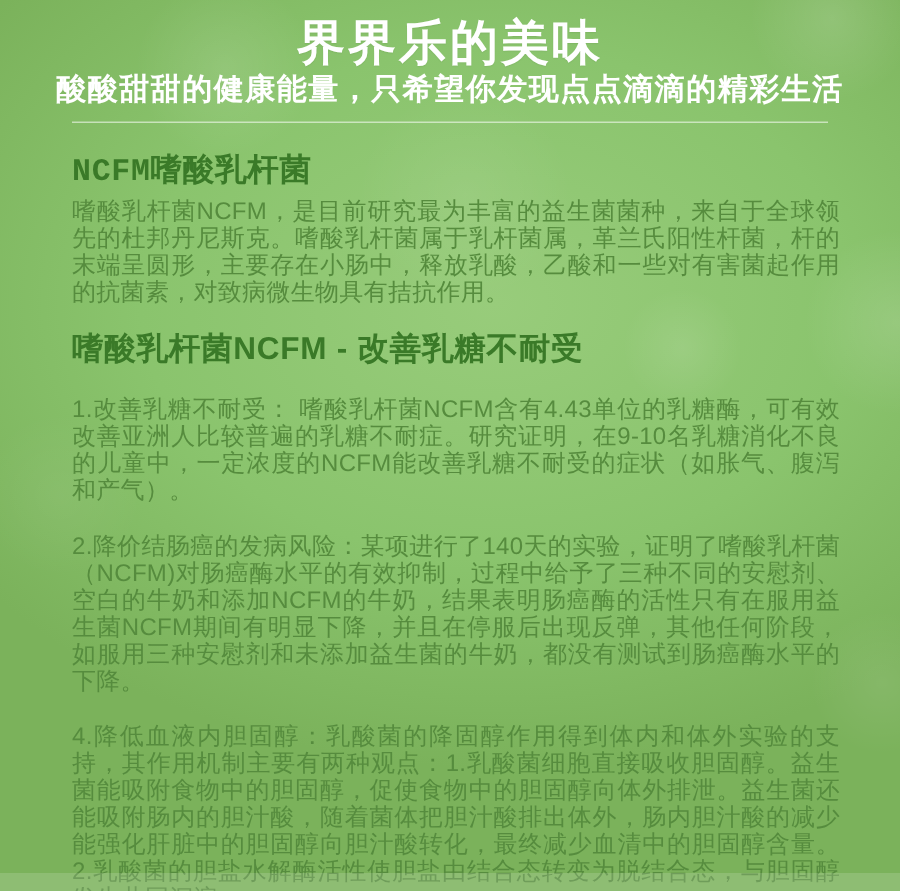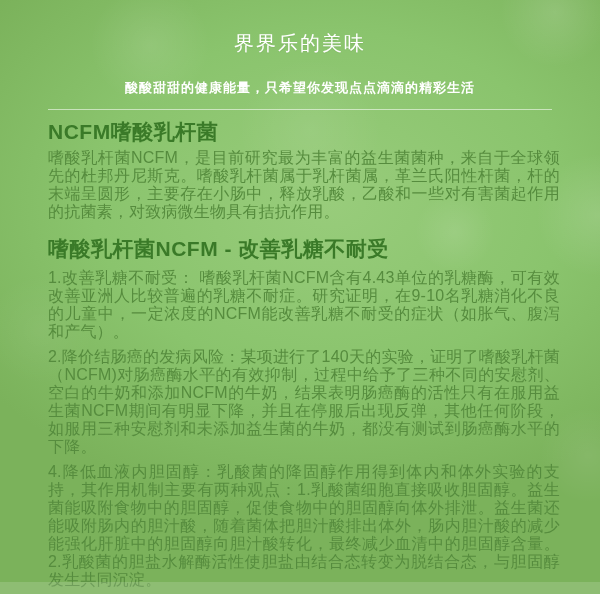--- a/index.html
+++ b/index.html
@@ -13,44 +13,44 @@
       radial-gradient(circle 55px at 555px 12px, rgba(255,255,255,.13), rgba(255,255,255,0) 55px),
       radial-gradient(circle 62px at 598px 215px, rgba(255,255,255,.13), rgba(255,255,255,0) 62px),
       radial-gradient(circle 40px at 455px 232px, rgba(255,255,255,.10), rgba(255,255,255,0) 40px),
       radial-gradient(circle 72px at 310px 130px, rgba(255,255,255,.07), rgba(255,255,255,0) 72px),
       radial-gradient(circle 48px at 588px 455px, rgba(255,255,255,.08), rgba(255,255,255,0) 48px),
       radial-gradient(circle 55px at 40px 330px, rgba(255,255,255,.05), rgba(255,255,255,0) 55px),
       radial-gradient(ellipse 430px 310px at 55% 34%, #98cc7b 0%, #8ac46d 55%, #7bb25b 100%);
   }
   .header{ text-align:center; padding-top:10px; }
   .title{
-    margin:15px; color:#ffffff; font-size:20px; font-weight:normal; letter-spacing:2px;
+    margin:0; color:#ffffff; font-size:32px; font-weight:bold; letter-spacing:2px;
     line-height:36px; text-shadow:0 1px 1px rgba(0,0,0,.06);
   }
   .subtitle{
-    margin:2px 0 0; color:#ffffff; font-size:13px; font-weight:bold; letter-spacing:1px;
+    margin:2px 0 0; color:#ffffff; font-size:20px; font-weight:bold; letter-spacing:1px;
     line-height:24px;
   }
   .divider{
     height:0; border-top:1px solid rgba(255,255,255,.55);
     margin:9px 48px 0 48px;
   }
   .content{ padding:0 40px 0 48px; }
   .section-heading{
     margin:0; color:#3a7a28; font-weight:bold; font-size:21px; line-height:26px;
     letter-spacing:.5px;
   }
-  .section-1 .section-heading{ margin-top:9px; }
+  .section-1 .section-heading{ margin-top:21px;font-family:Liberation Mono, monospace; }
   .section-2{ margin-top:15px; }
   .para{
     margin:4px 0 0; color:#568c3e; font-size:16px; line-height:18px;
     text-align:justify; letter-spacing:.2px;
   }
   .para.flow{ margin-top:0; }
-  .section-2 .para{ margin-top:7px; }
+  .section-2 .para{ margin-top:19px; }
   .footer-strip{
     position:absolute; left:0; bottom:0; width:600px; height:12px;
     background:rgba(255,255,255,.15);
   }
 </style>
 </head>
 <body>
 
 <div class="page">
 

